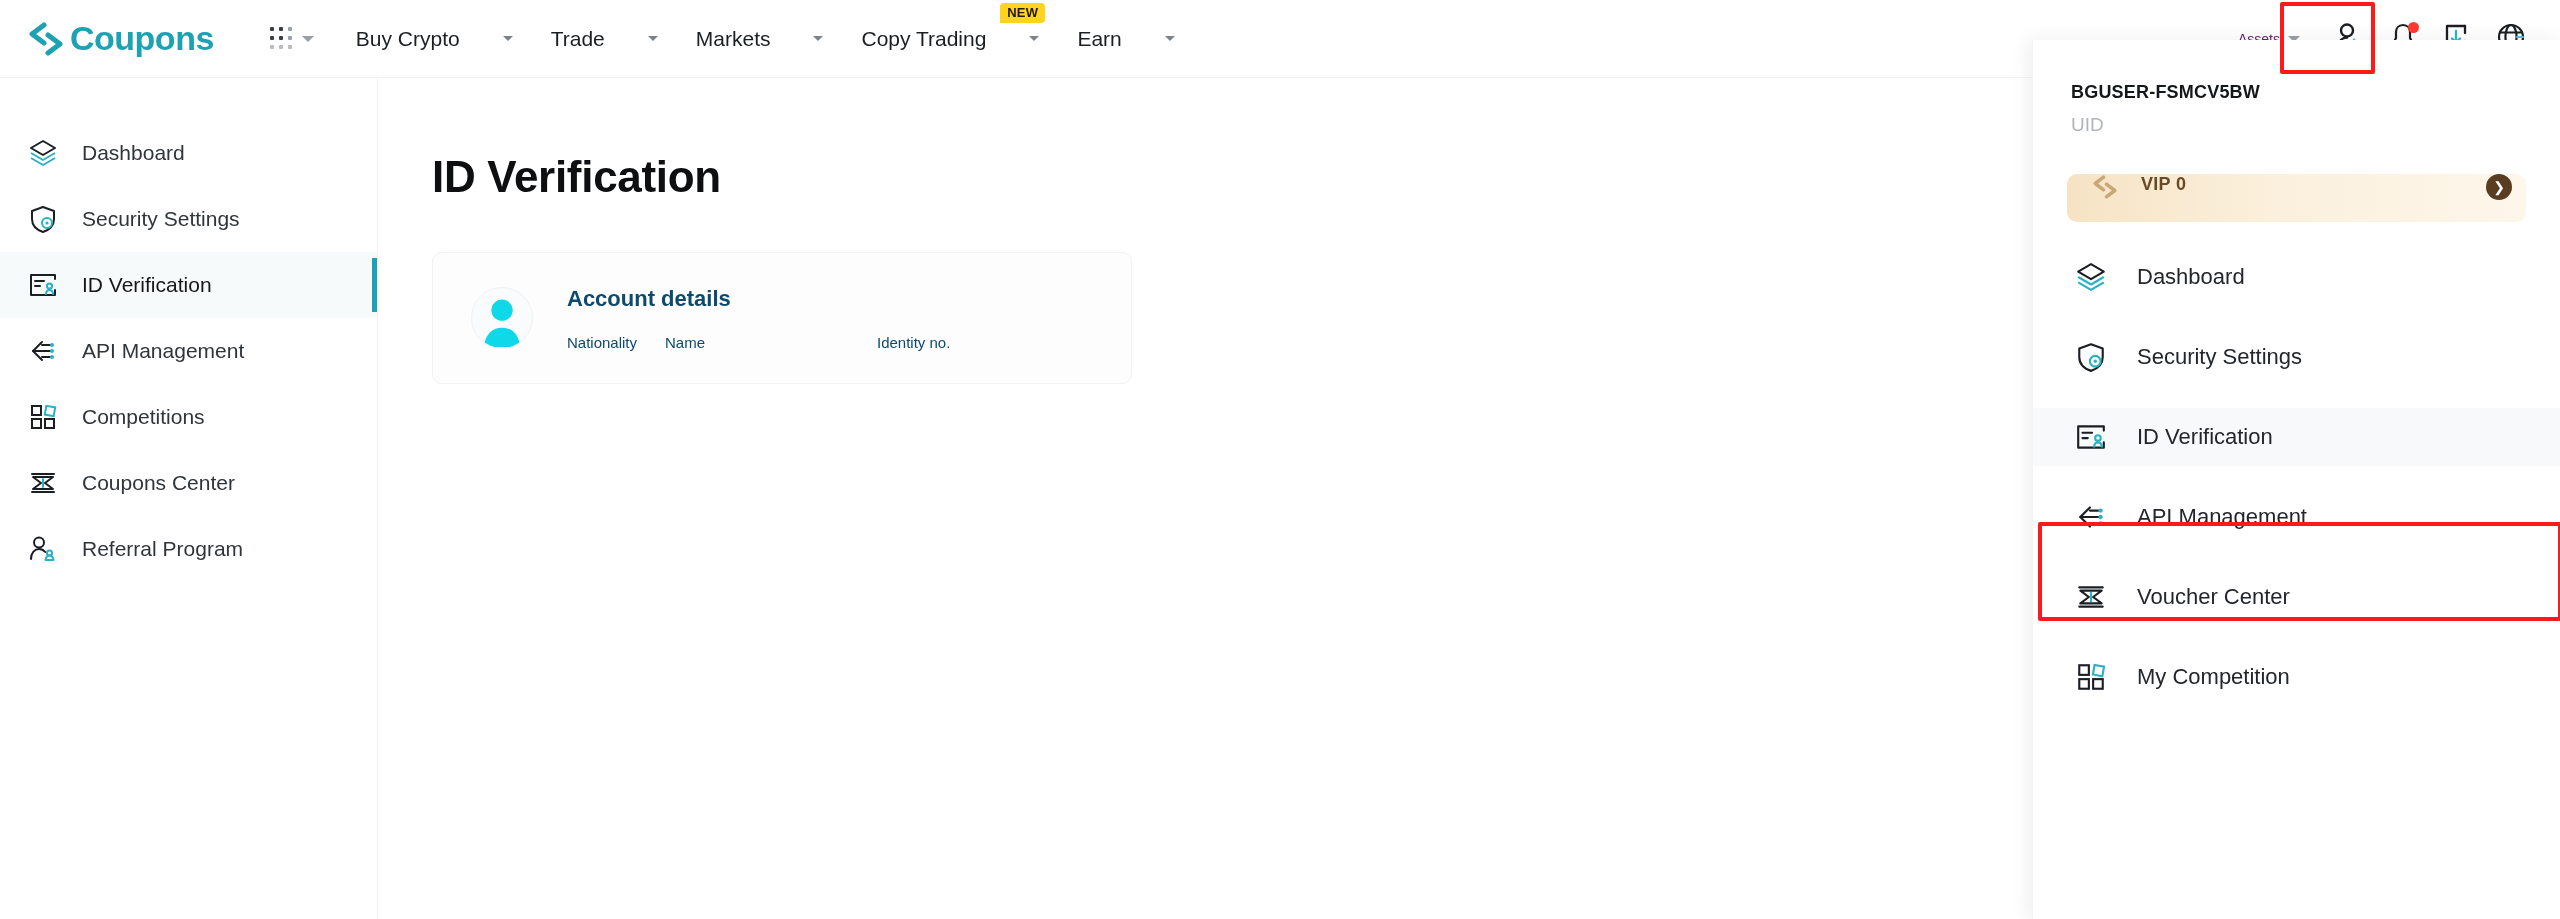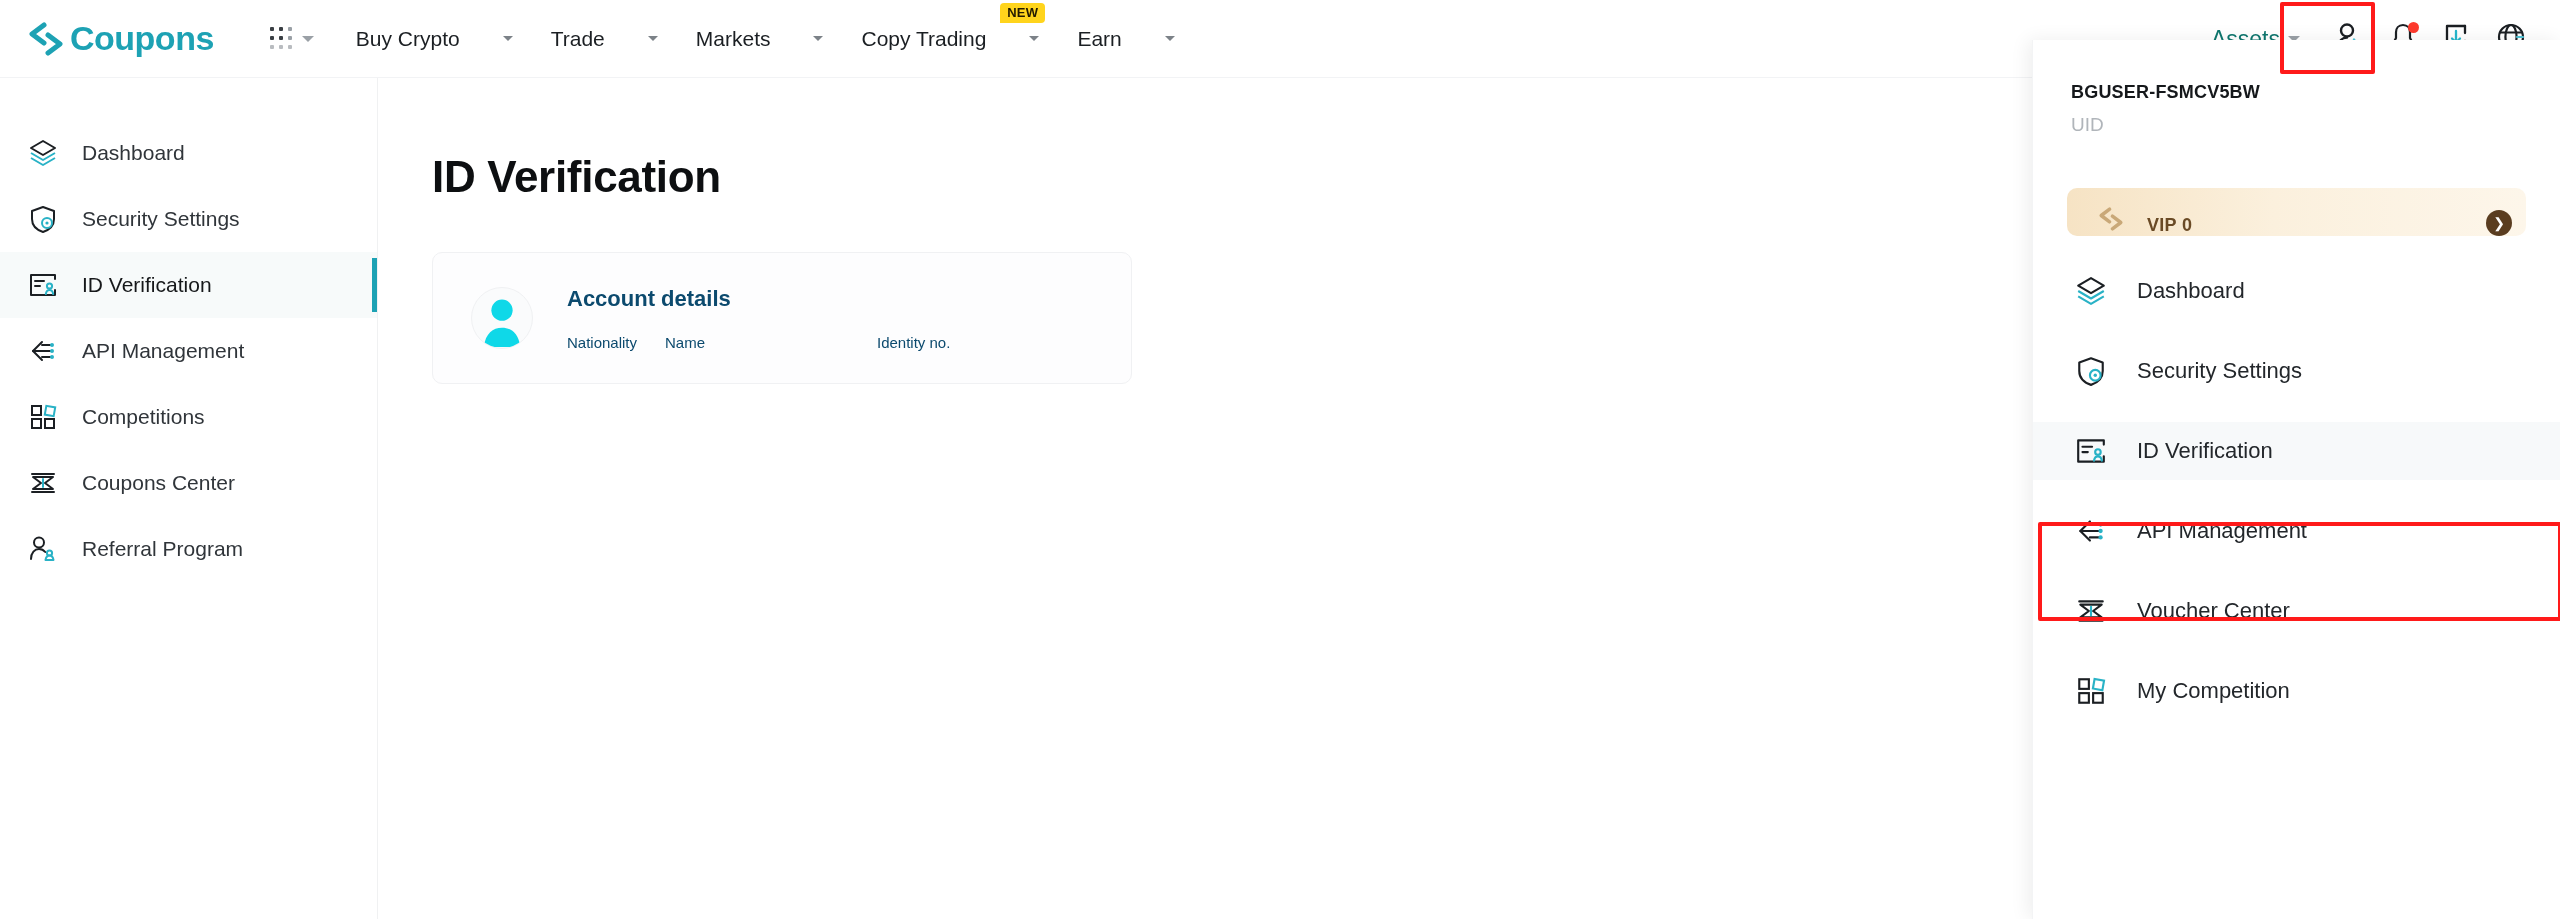--- a/index.html
+++ b/index.html
@@ -48,21 +48,21 @@
   .new-badge {
     position: absolute; top: -24px; right: -6px;
     background: #ffd41c; color: #231a00;
     font-size: 13px; font-weight: bold; letter-spacing: .3px;
     padding: 2px 7px 3px; border-radius: 4px 4px 4px 0;
   }
   .header-right {
     position: absolute; right: 22px; top: 0; height: 78px;
     display: flex; align-items: center;
   }
-  .assets-item { display:flex; align-items:center; font-size:23px; color:#0f766e; cursor:pointer; margin-right: 22px;}
+  .assets-item { display:flex; align-items:center; font-size:14px; color:#701a75; cursor:pointer; margin-right: 22px;}
   .icon-btn {
     position: relative; width: 54px; height: 54px;
     display: flex; align-items: center; justify-content: center; cursor: pointer;
   }
   .notif-dot {
     position: absolute; top: 10px; right: 11px;
     width: 11px; height: 11px; border-radius: 50%; background: #fd3a2d;
   }
   .highlight-box-profile {
     position: absolute; left: 2280px; top: 2px; width: 95px; height: 72px;
@@ -115,23 +115,23 @@
   
   .dropdown {
     position: absolute; right: 0; top: 40px; width: 528px; height: 879px;
     background: #fff; box-shadow: -4px 0 18px rgba(0,0,0,0.07);
     z-index: 30; border-left: 1px solid #f3f4f5;
   }
   .dd-user { padding: 42px 0 0 38px; }
   .dd-username { font-size: 18px; font-weight: bold; color: #15181b; letter-spacing: .2px; }
   .dd-uid { margin-top: 11px; font-size: 19px; color: #b0b5ba; }
   .vip-banner {
-    margin: 52px 34px 0 34px; height: 48px; border-radius: 10px;
+    margin: 38px 34px 0 34px; height: 48px; border-radius: 10px;
     background: linear-gradient(90deg, #f6e3c4 0%, #fbf0dd 45%, #fdf6ea 100%);
-    display: flex; align-items: flex-end; padding: 0 14px 0 30px;
+    display: flex; align-items: flex-start; padding: 0 14px 0 24px;
   }
   .vip-label { margin-left: 22px; font-size: 18px; font-weight: bold; color: #6a4a25; letter-spacing: .3px; }
   .vip-arrow {
     margin-left: auto; width: 26px; height: 26px; border-radius: 50%;
     background: #5a3d20; color: #fff; font-size: 14px;
     display: flex; align-items: center; justify-content: center; cursor: pointer;
   }
   .dd-list { margin-top: 26px; }
   .dd-item {
     display: flex; align-items: center; height: 58px; padding-left: 40px; cursor: pointer;

